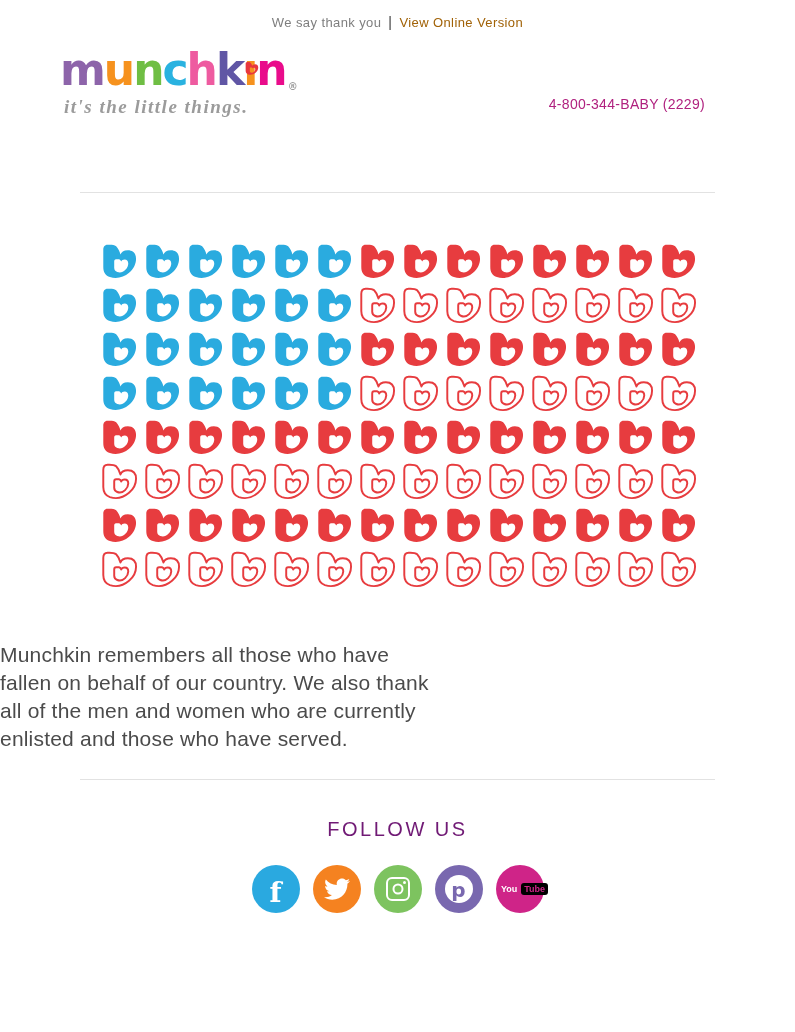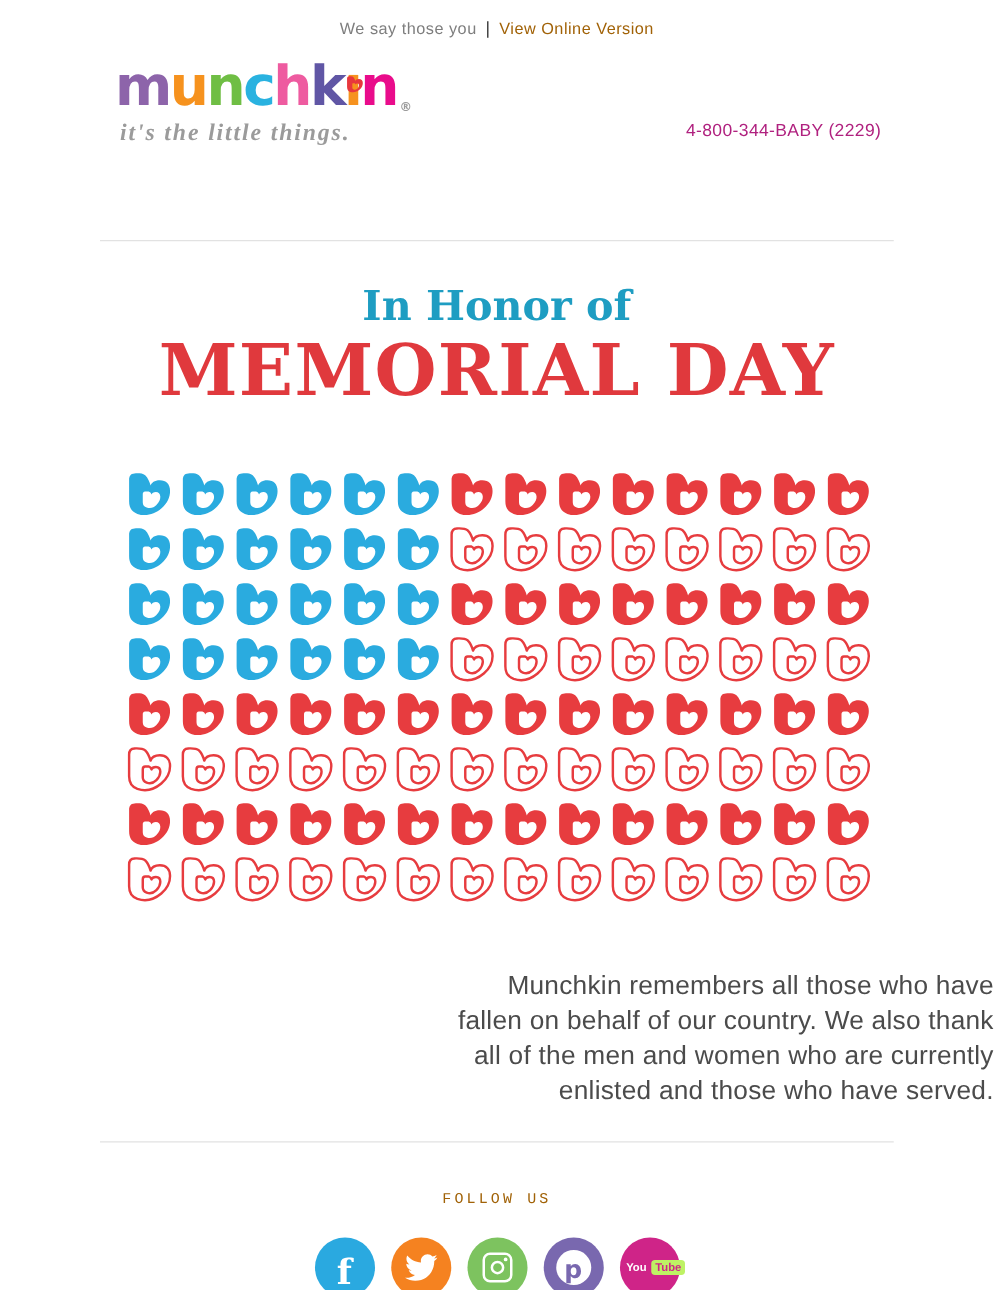--- a/index.html
+++ b/index.html
@@ -10,21 +10,21 @@
     color:#4b4b4b; overflow-x:hidden;
   }
   .email { width:795px; padding-top:14px; }
 
   
   .topbar { text-align:center; font-size:13px; color:#7e7e7e; letter-spacing:.4px; }
   .topbar .sep { color:#3a3a3a; margin:0 7px; font-size:14px; }
   .topbar a { color:#a16207; text-decoration:none; cursor:pointer; }
 
   
-  .header { position:relative; height:118px; margin-top:18px; padding-left:92px; padding-right:88px; }
+  .header { position:relative; height:118px; margin-top:18px; padding-left:60px; padding-right:88px; }
   .logo { display:inline-block; cursor:pointer; }
   .logo-word {
     font-family:"DejaVu Sans", sans-serif; font-weight:bold;
     font-size:44px; letter-spacing:-2px; line-height:1; white-space:nowrap;
   }
   .logo-word .ltr { display:inline-block; }
   .logo-word .i-wrap { position:relative; display:inline-block; }
   .logo-word .i-heart { position:absolute; left:1px; top:-9px; width:15px; height:15px; }
   .reg { font-size:10px; color:#9b9b9b; vertical-align:bottom; margin-left:2px; }
   .tagline {
@@ -53,73 +53,69 @@
   .flag {
     margin-top:46px;
     display:grid; grid-template-columns:repeat(14,43px); grid-auto-rows:44px;
     justify-content:center;
   }
   .flag .cell { display:flex; align-items:center; justify-content:center; }
   .flag svg { width:39px; height:39px; display:block; }
 
   
   .message {
-    margin-top:50px; text-align:right; white-space:pre-line;
+    margin-top:50px; text-align:left; white-space:pre-line;
     font-size:21px; line-height:1.33; color:#4b4b4b; letter-spacing:.2px;
   }
 
   
   .follow {
     text-align:center; margin-top:38px;
-    font-size:12px; letter-spacing:2.5px; color:#a16207;font-family:Liberation Mono, monospace;
+    font-size:20px; letter-spacing:2.5px; color:#701a75;
   }
   .social { display:flex; justify-content:center; gap:13px; margin-top:24px; padding-bottom:30px; }
   .social-btn {
     width:48px; height:48px; border-radius:50%; cursor:pointer;
     display:flex; align-items:center; justify-content:center;
     color:#fff; position:relative; flex:0 0 auto;
   }
   .fb-f { font-family:"DejaVu Serif", serif; font-weight:bold; font-size:28px; margin-top:8px; }
   .tw-bird { width:26px; height:26px; }
   .ig-cam { width:24px; height:24px; border:2px solid #fff; border-radius:6px; position:relative; }
   .ig-lens { position:absolute; width:11px; height:11px; border:2px solid #fff; border-radius:50%;
              top:50%; left:50%; transform:translate(-50%,-50%); }
   .ig-dot { position:absolute; width:3px; height:3px; background:#fff; border-radius:50%; top:2px; right:2px; }
   .pin-badge { width:28px; height:28px; background:#fff; border-radius:50%;
                display:flex; align-items:center; justify-content:center; }
   .pin-p { font-family:"DejaVu Sans", sans-serif; font-weight:bold; font-size:20px; line-height:1; margin-top:2px; }
   .yt-wrap { display:flex; align-items:center; gap:4px;margin-left:10px; }
   .yt-you { font-size:9px; font-weight:bold; color:#fff; }
-  .yt-tube { font-size:9px; font-weight:bold; background:#bef264; border-radius:3px; padding:1px 3px; }
+  .yt-tube { font-size:9px; font-weight:bold; background:#000000; border-radius:3px; padding:1px 3px; }
 </style>
 </head>
 <body>
 
 <div class="email">
 
   <div class="topbar">
-    <span>We say those you</span><span class="sep">|</span><a>View Online Version</a>
+    <span>We say thank you</span><span class="sep">|</span><a>View Online Version</a>
   </div>
 
   <div class="header">
     <div class="logo">
       <div class="logo-word" id="logo-word"><span class="ltr" style="color: rgb(141, 100, 170);">m</span><span class="ltr" style="color: rgb(246, 146, 30);">u</span><span class="ltr" style="color: rgb(111, 190, 68);">n</span><span class="ltr" style="color: rgb(41, 178, 224);">c</span><span class="ltr" style="color: rgb(238, 91, 160);">h</span><span class="ltr" style="color: rgb(96, 86, 165);">k</span><span class="ltr i-wrap" style="color: rgb(246, 146, 30);">ı<span class="i-heart"><svg viewBox="0 0 100 100" aria-hidden="true">
                 <path d="M22,7 C14,7 11,13 11,20 L11,64 C11,78 17,86 28,90 C46,96 64,90 77,79 C90,68 95,55 95,43 C95,29 87,21 74,21 C63,21 57,26 55,32 C53,25 50,17 44,11 C38,6 29,7 22,7 Z M44,44 C40,44 39,47 39,50 L39,66 C39,72 42,75 47,77 C55,80 62,77 67,72 C73,66 75,60 75,55 C75,48 71,45 66,45 C61,45 58,47 57,50 C56,47 54,45 51,44 C48,44 46,44 44,44 Z" fill="#e8373d" fill-rule="evenodd"></path>
               </svg></span></span><span class="ltr" style="color: rgb(233, 12, 139);">n</span><span class="reg">®</span></div>
       <div class="tagline">it's the little things.</div>
     </div>
     <a class="phone" id="phone-link" style="color: rgb(176, 33, 127);">4-800-344-BABY (2229)</a>
   </div>
 
   <hr class="rule">
 
-  <div class="hero">
-    <div class="hero-eyebrow" id="hero-eyebrow" style="color: rgb(30, 157, 194);">In Honor of</div>
-    <div class="hero-title" id="hero-title" style="color: rgb(224, 57, 61);">MEMORIAL DAY</div>
-  </div>
 
   <div class="flag" id="flag">
       <div class="cell">
         <svg viewBox="0 0 100 100" aria-hidden="true">
           <path d="M22,7 C14,7 11,13 11,20 L11,64 C11,78 17,86 28,90 C46,96 64,90 77,79 C90,68 95,55 95,43 C95,29 87,21 74,21 C63,21 57,26 55,32 C53,25 50,17 44,11 C38,6 29,7 22,7 Z M44,44 C40,44 39,47 39,50 L39,66 C39,72 42,75 47,77 C55,80 62,77 67,72 C73,66 75,60 75,55 C75,48 71,45 66,45 C61,45 58,47 57,50 C56,47 54,45 51,44 C48,44 46,44 44,44 Z" fill="#2aabdf" fill-rule="evenodd"></path>
         </svg>
       </div>
       <div class="cell">
         <svg viewBox="0 0 100 100" aria-hidden="true">
           <path d="M22,7 C14,7 11,13 11,20 L11,64 C11,78 17,86 28,90 C46,96 64,90 77,79 C90,68 95,55 95,43 C95,29 87,21 74,21 C63,21 57,26 55,32 C53,25 50,17 44,11 C38,6 29,7 22,7 Z M44,44 C40,44 39,47 39,50 L39,66 C39,72 42,75 47,77 C55,80 62,77 67,72 C73,66 75,60 75,55 C75,48 71,45 66,45 C61,45 58,47 57,50 C56,47 54,45 51,44 C48,44 46,44 44,44 Z" fill="#2aabdf" fill-rule="evenodd"></path>

